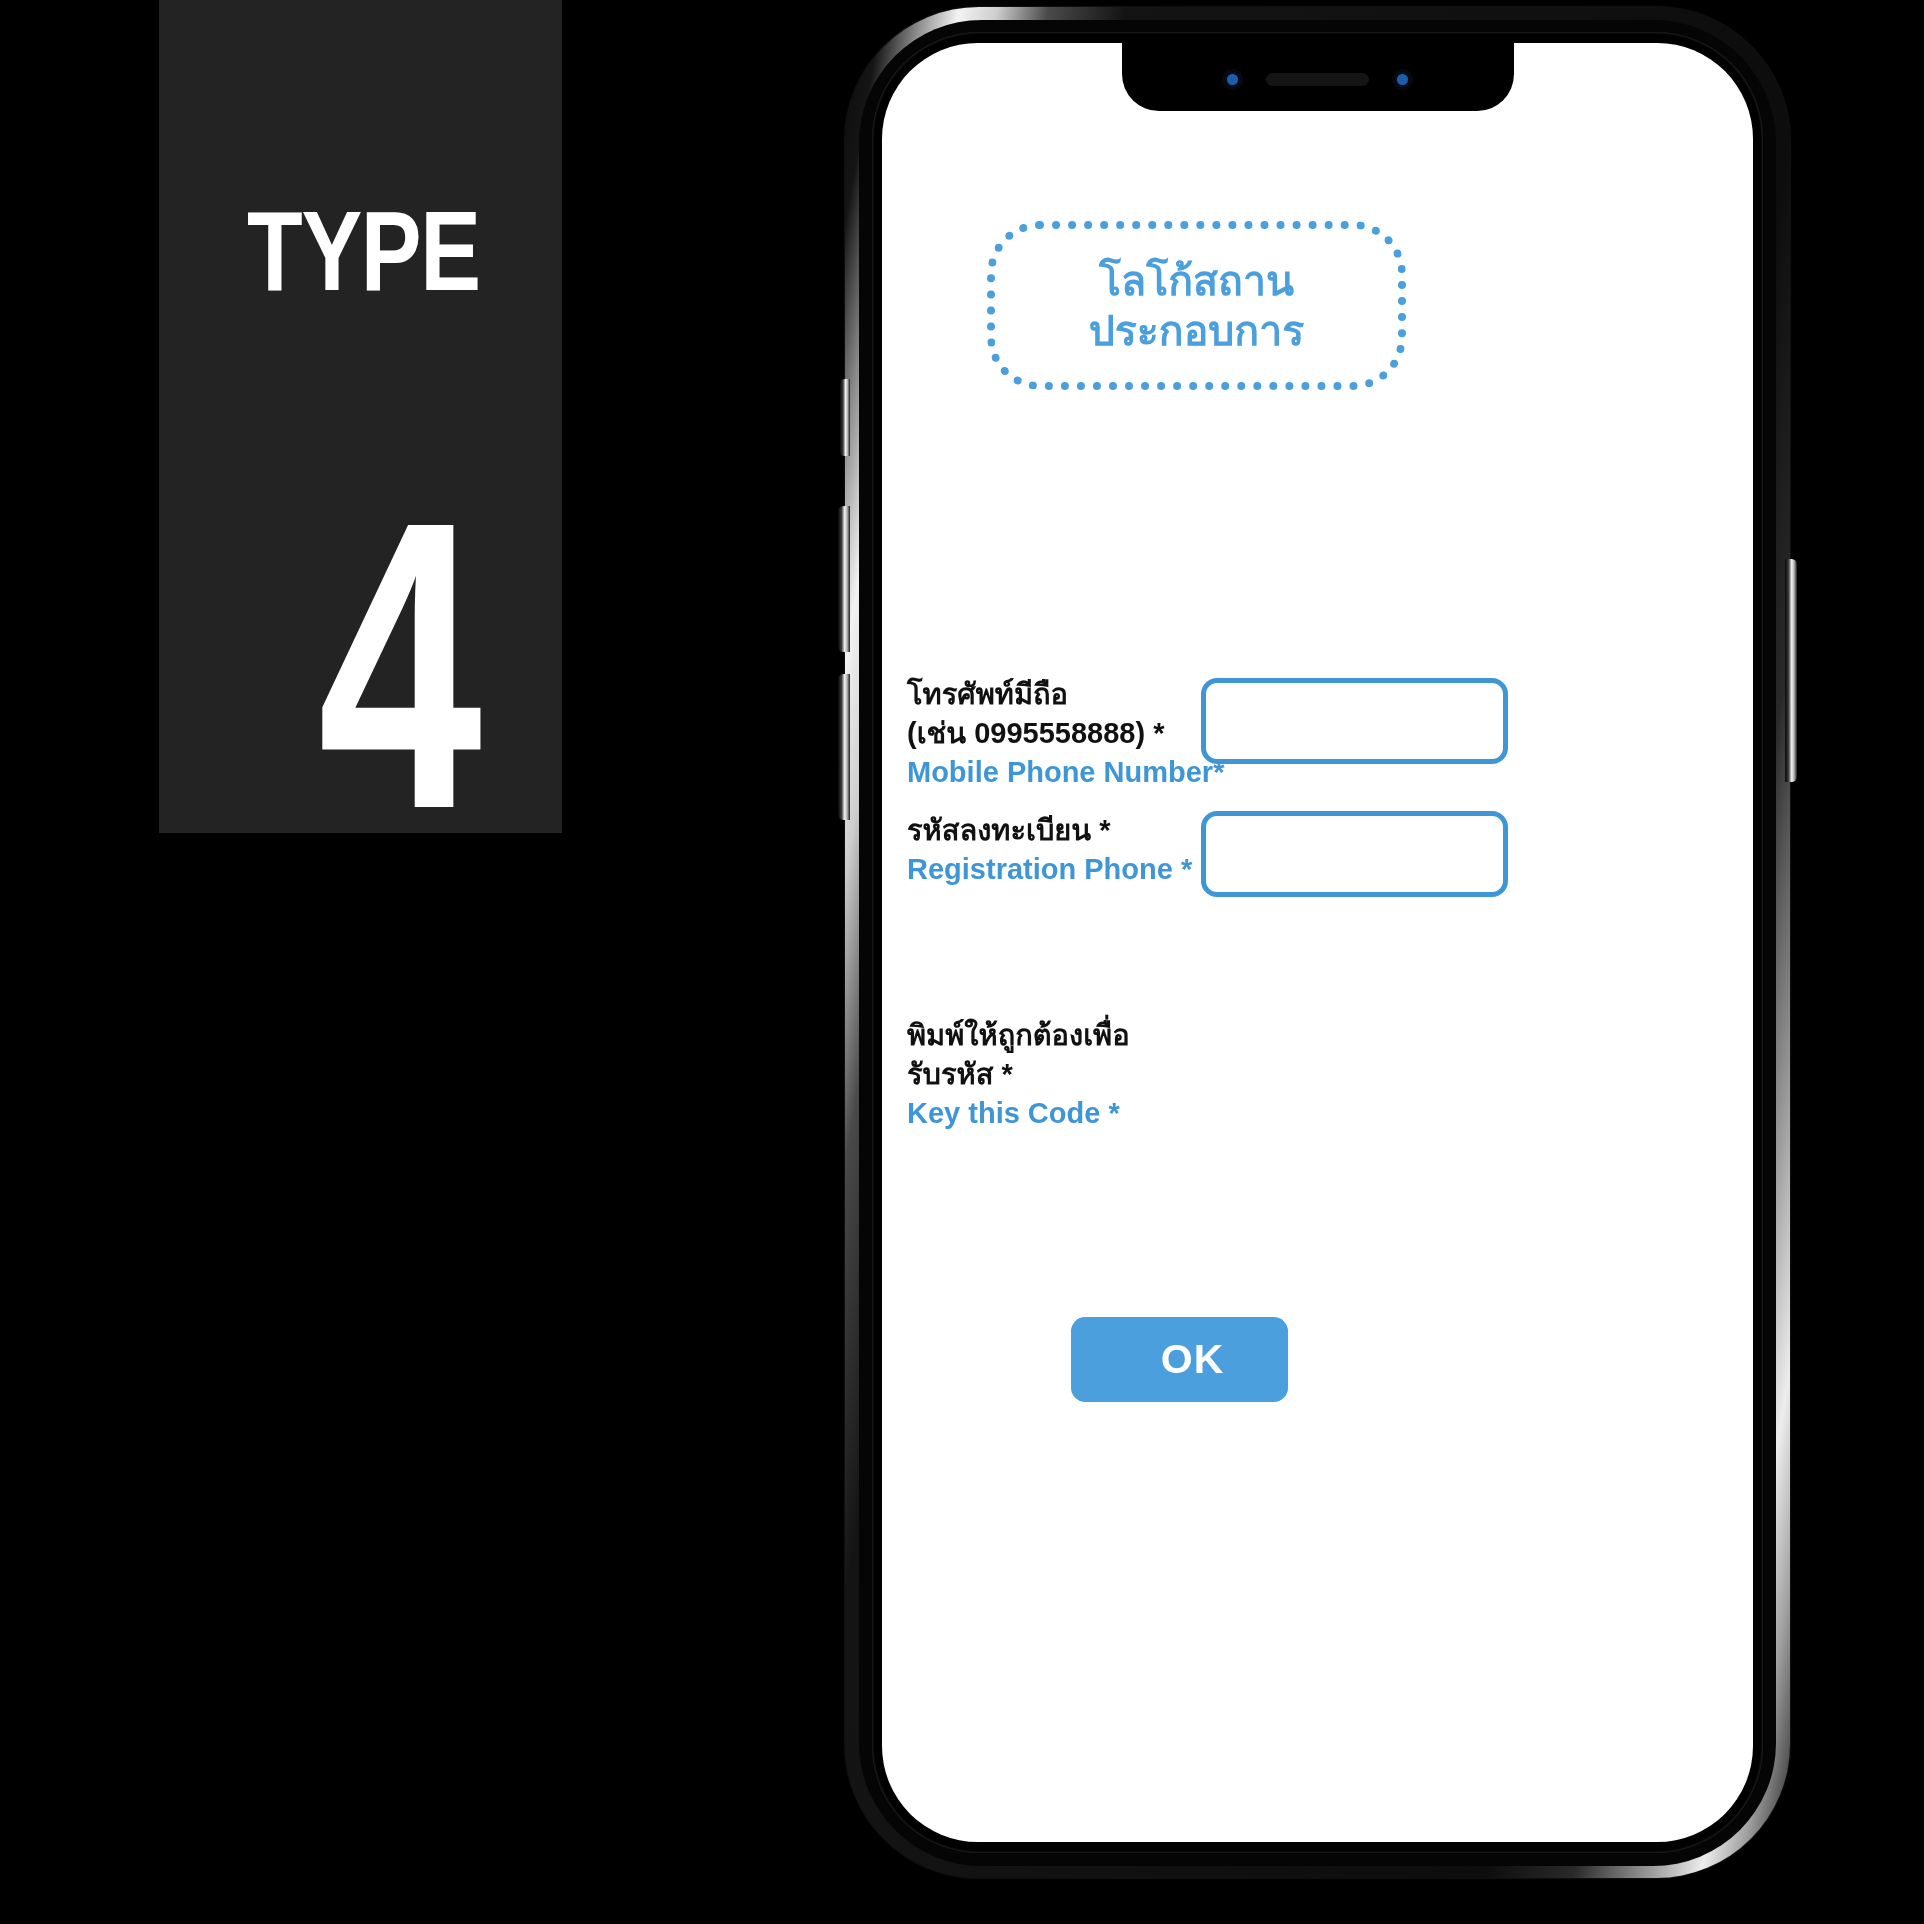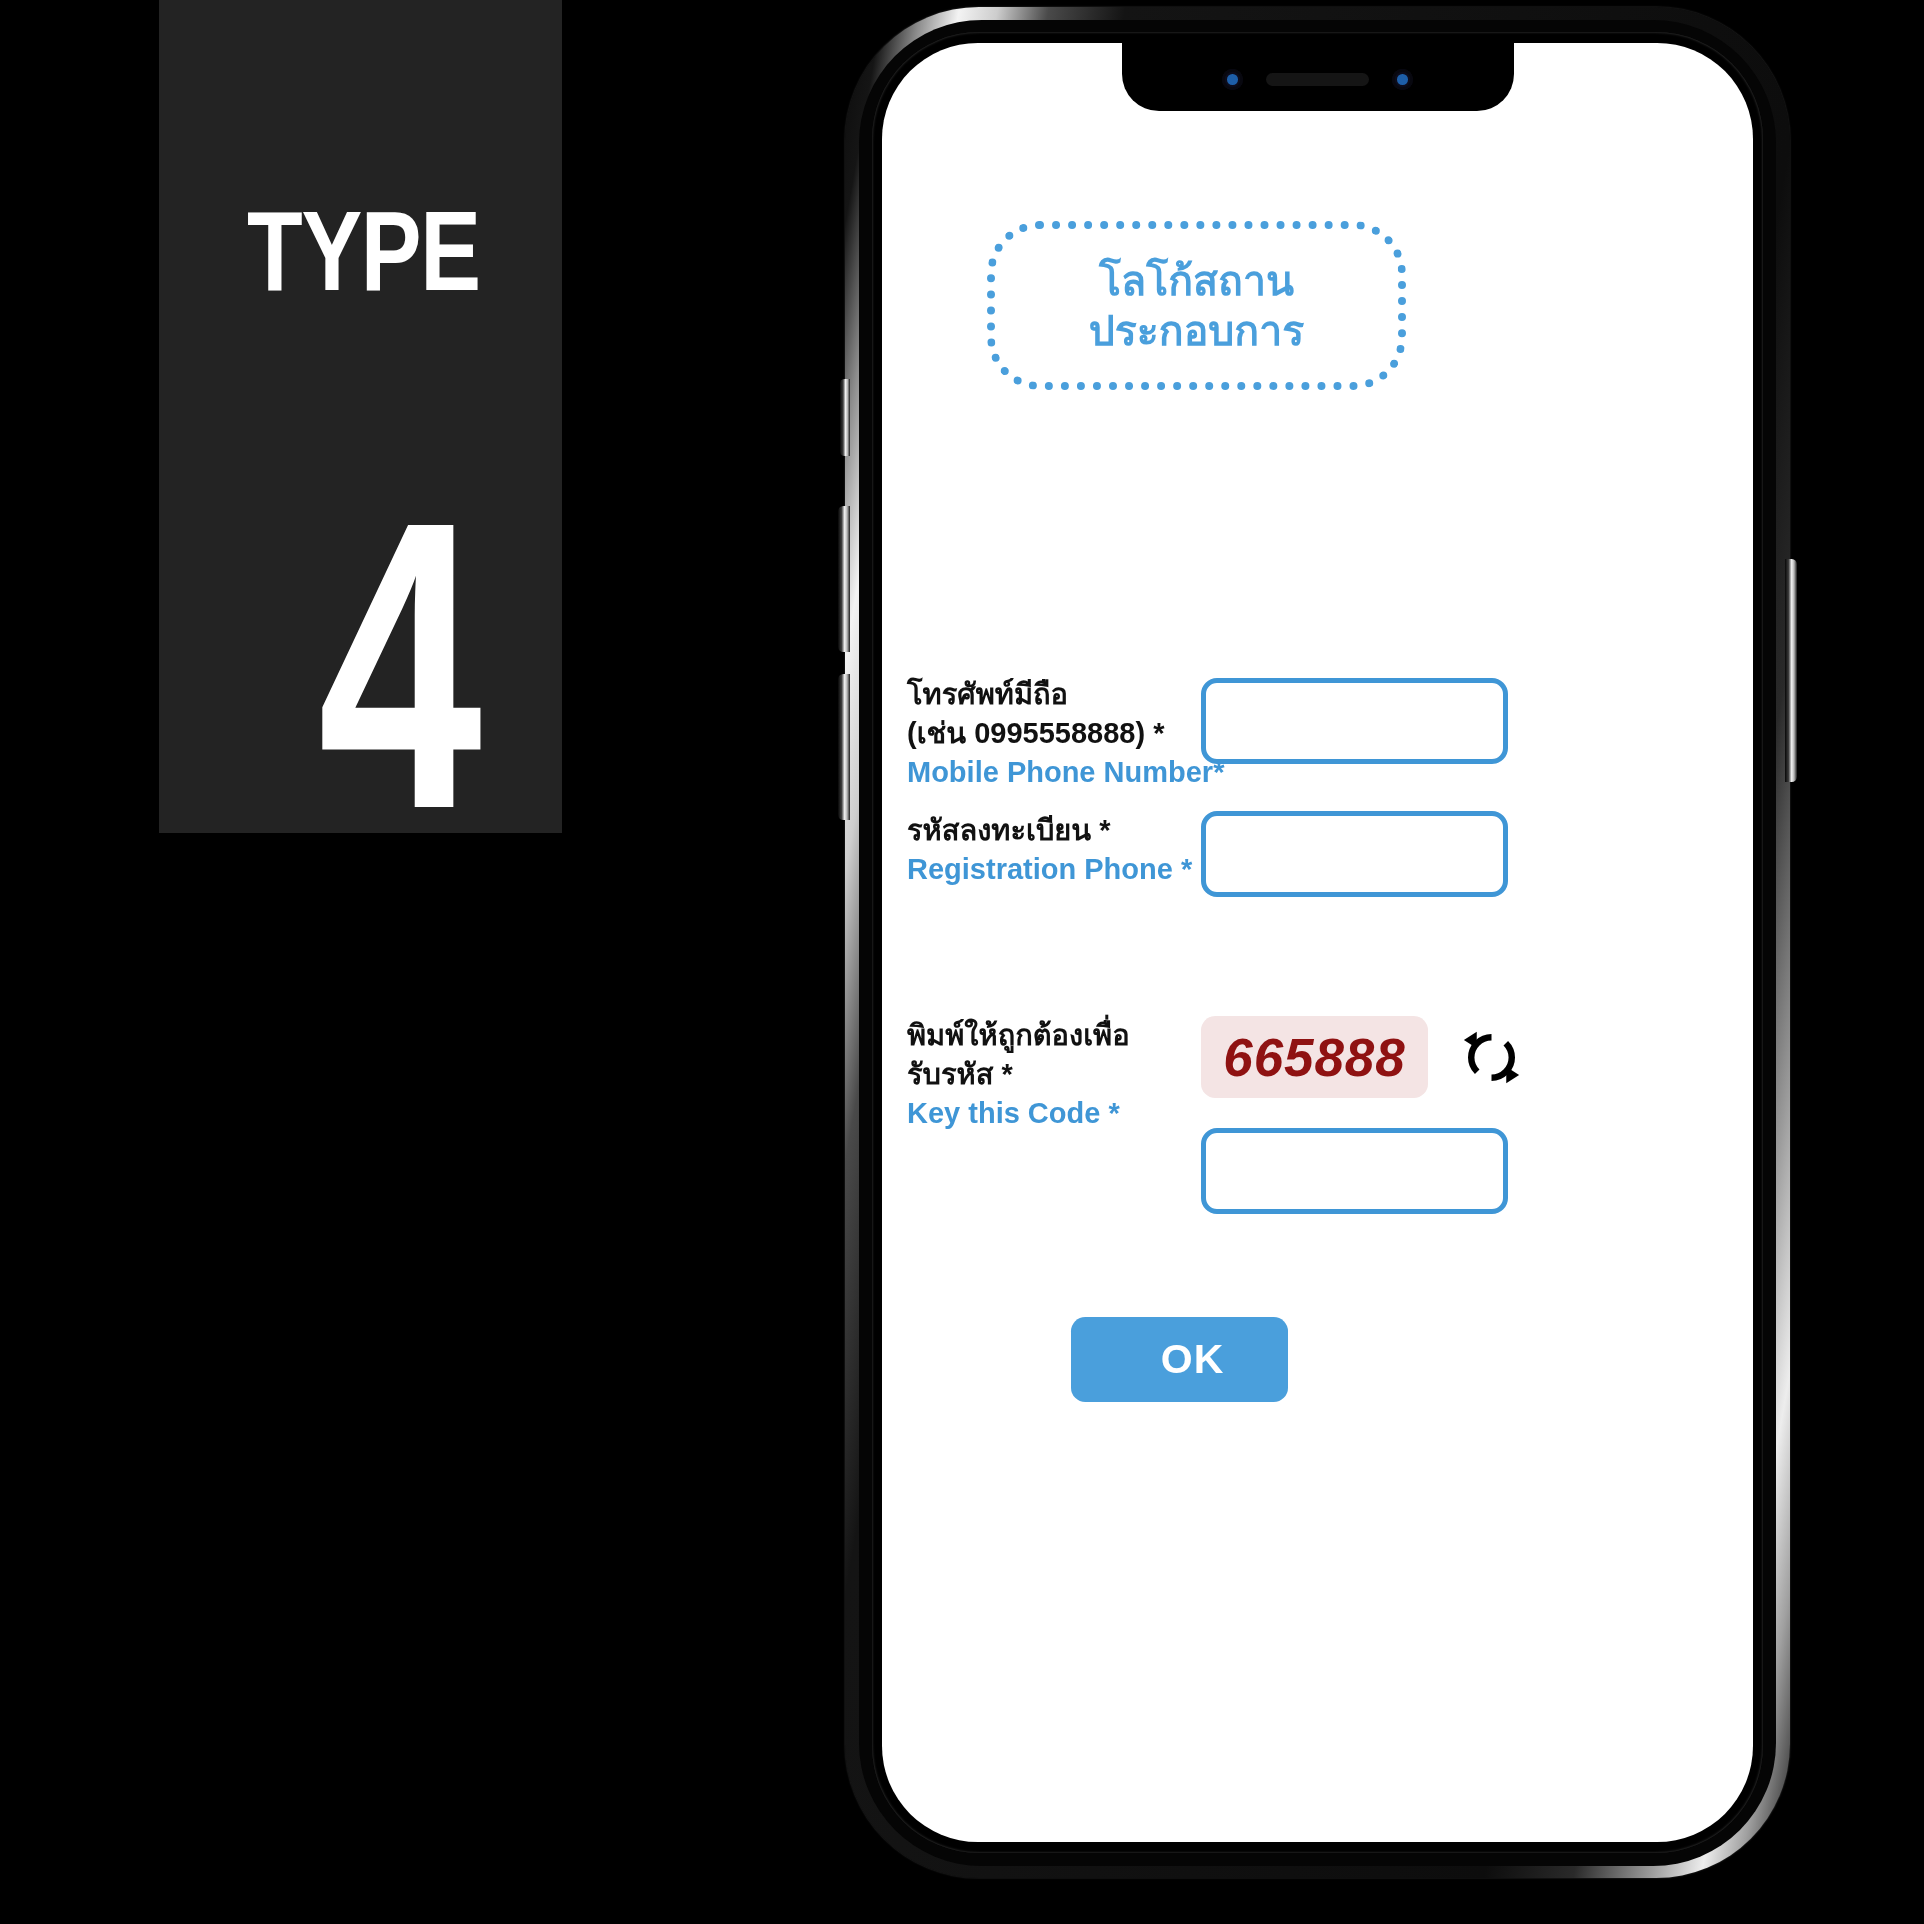--- a/index.html
+++ b/index.html
@@ -369,32 +369,20 @@
         </div>
         <input class="text-input" type="text" placeholder="" style="">
       </div>
 
       <div class="form-row" id="row-captcha">
         <div class="field-label">
           <span class="lbl-th">พิมพ์ให้ถูกต้องเพื่อ</span>
           <span class="lbl-th">รับรหัส *</span>
           <span class="lbl-en">Key this Code *</span>
         </div>
-        <div class="captcha-right">
-          <div class="captcha-top">
-            <div id="captcha-code">665888</div>
-            <svg id="refresh-icon" viewBox="0 0 64 64">
-              <path d="M32 10 C20 10 10 20 10 32 C10 38 12.5 43.5 16.5 47.5" fill="none" stroke="#000" stroke-width="7" stroke-linecap="butt"></path>
-              <path d="M32 54 C44 54 54 44 54 32 C54 26 51.5 20.5 47.5 16.5" fill="none" stroke="#000" stroke-width="7" stroke-linecap="butt"></path>
-              <polygon points="16,4 16,22 2,13" fill="#000"></polygon>
-              <polygon points="48,60 48,42 62,51" fill="#000"></polygon>
-            </svg>
-          </div>
-          <input class="text-input" id="captcha-input" type="text" placeholder="" style="">
-        </div>
       </div>
 
       <button id="ok-button">OK</button>
 
 
     </div>
   </div>
 </div>
 
 

